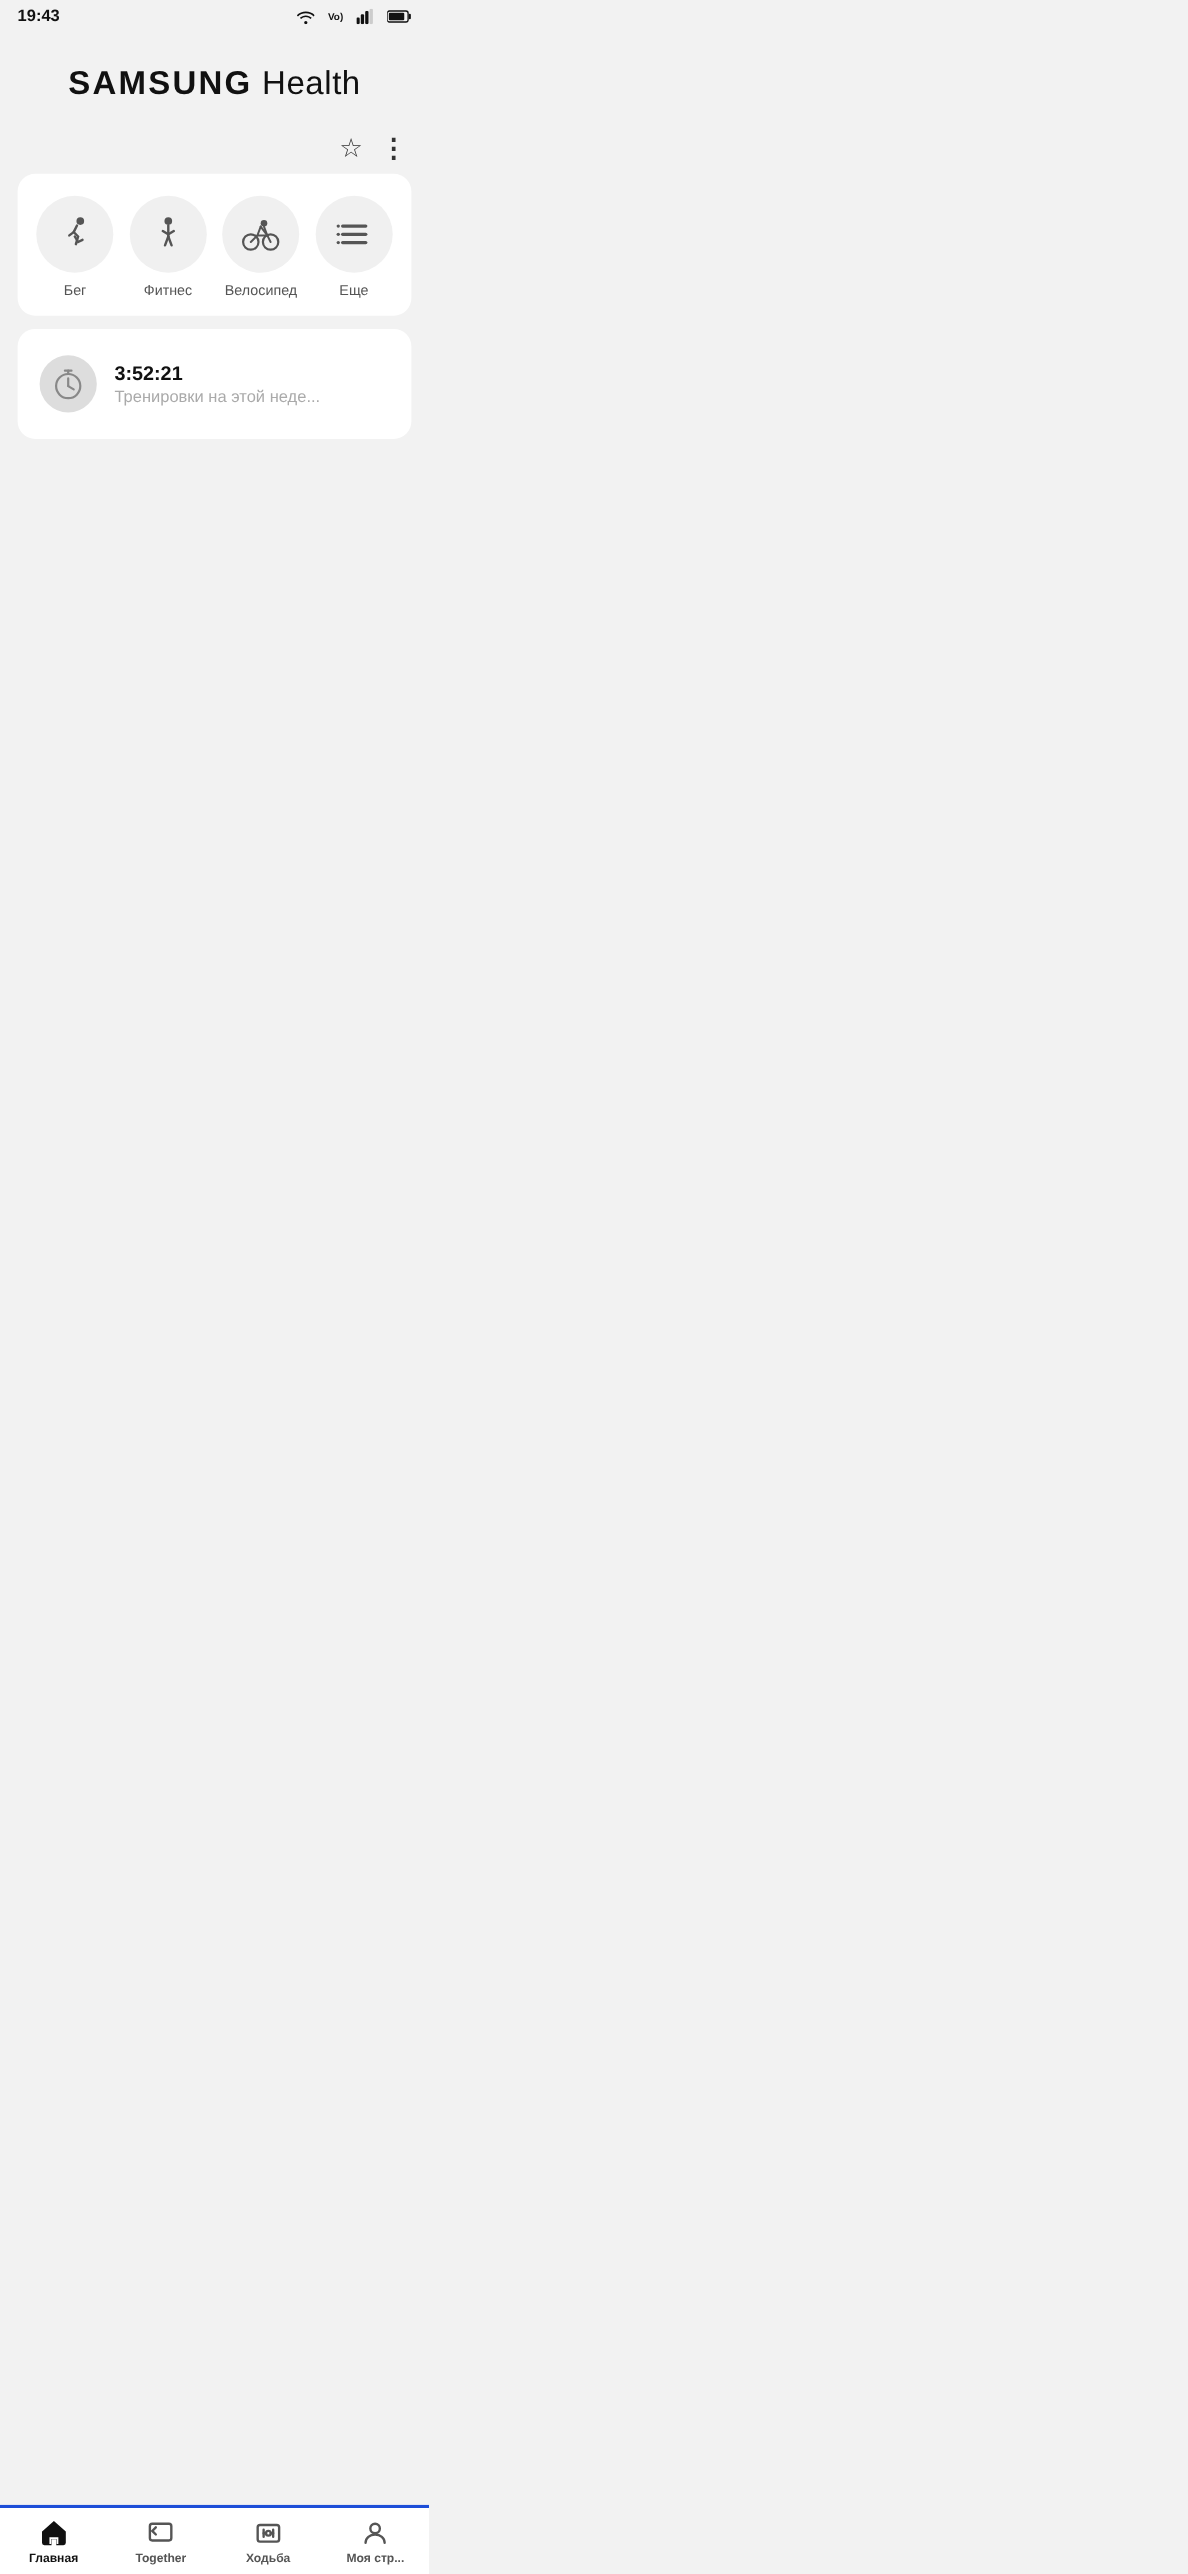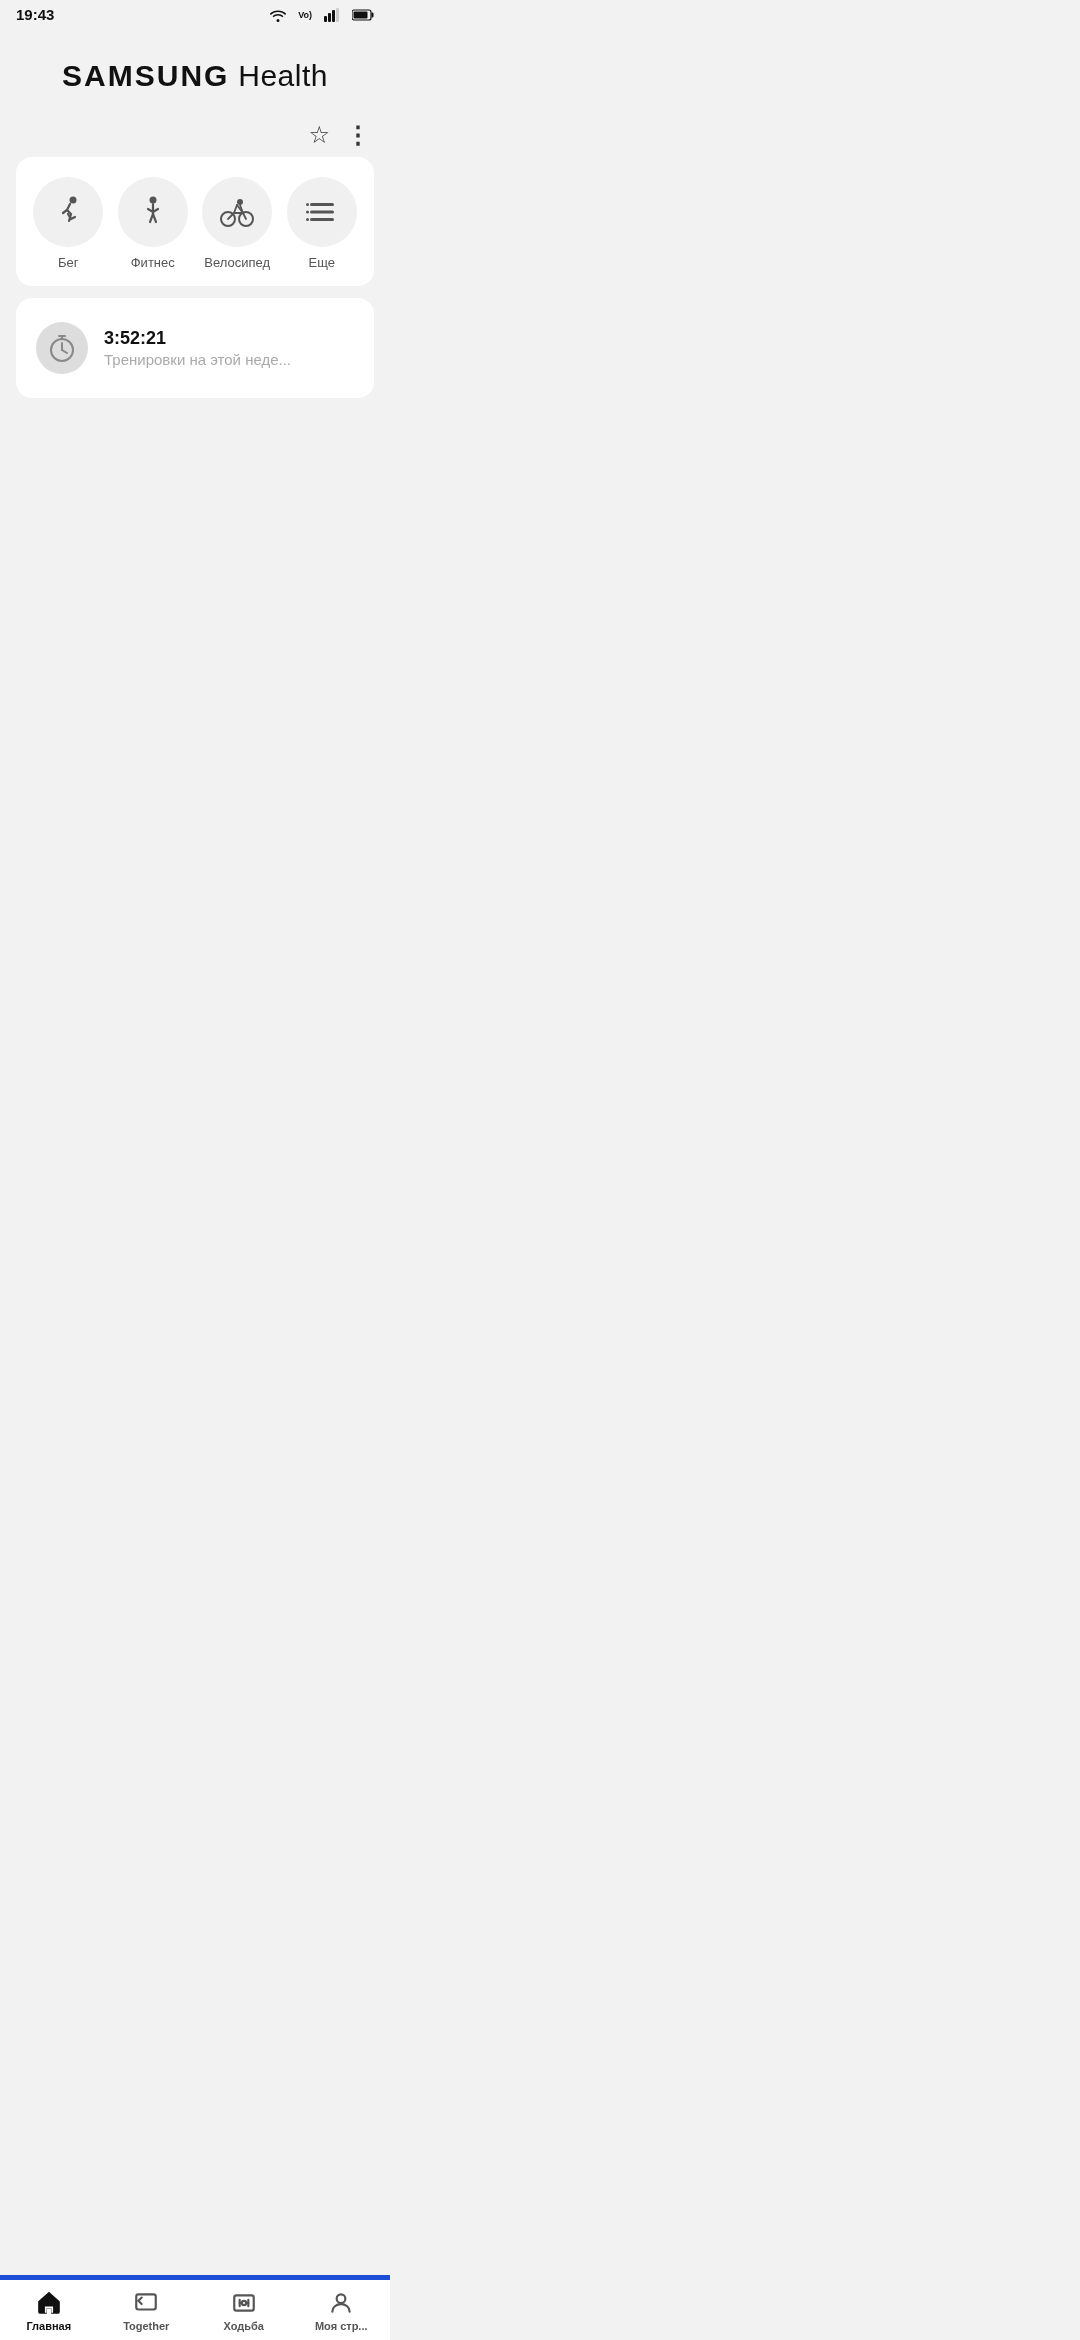--- a/index.html
+++ b/index.html
@@ -188,21 +188,21 @@
       text-align: right;
     }
 
     
     .bottom-nav {
       position: fixed;
       bottom: 0;
       left: 0;
       width: 390px;
       background: white;
-      border-top: 5px solid #1d4ed8;
+      border-top: 3px solid #1d4ed8;
       display: flex;
       justify-content: space-around;
       align-items: center;
       padding: 10px 0 8px;
     }
     .nav-item {
       display: flex;
       flex-direction: column;
       align-items: center;
       gap: 4px;

